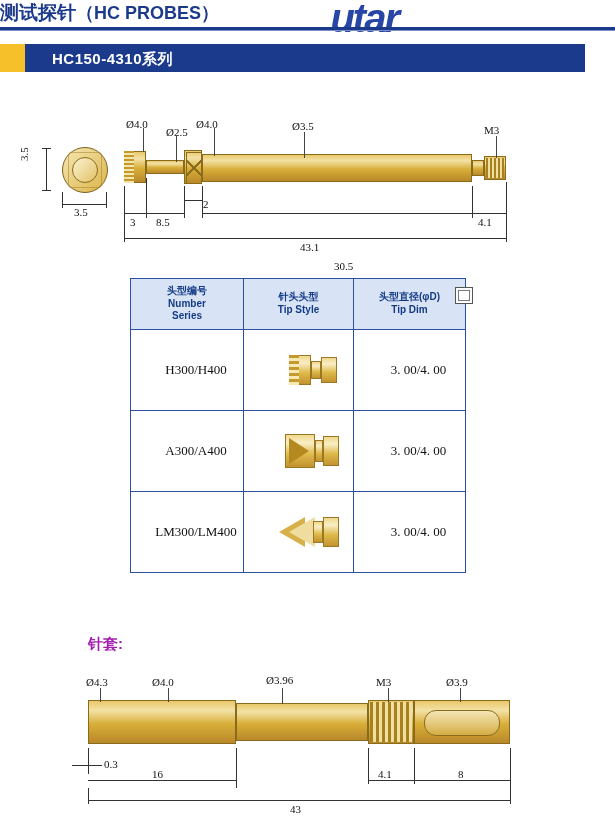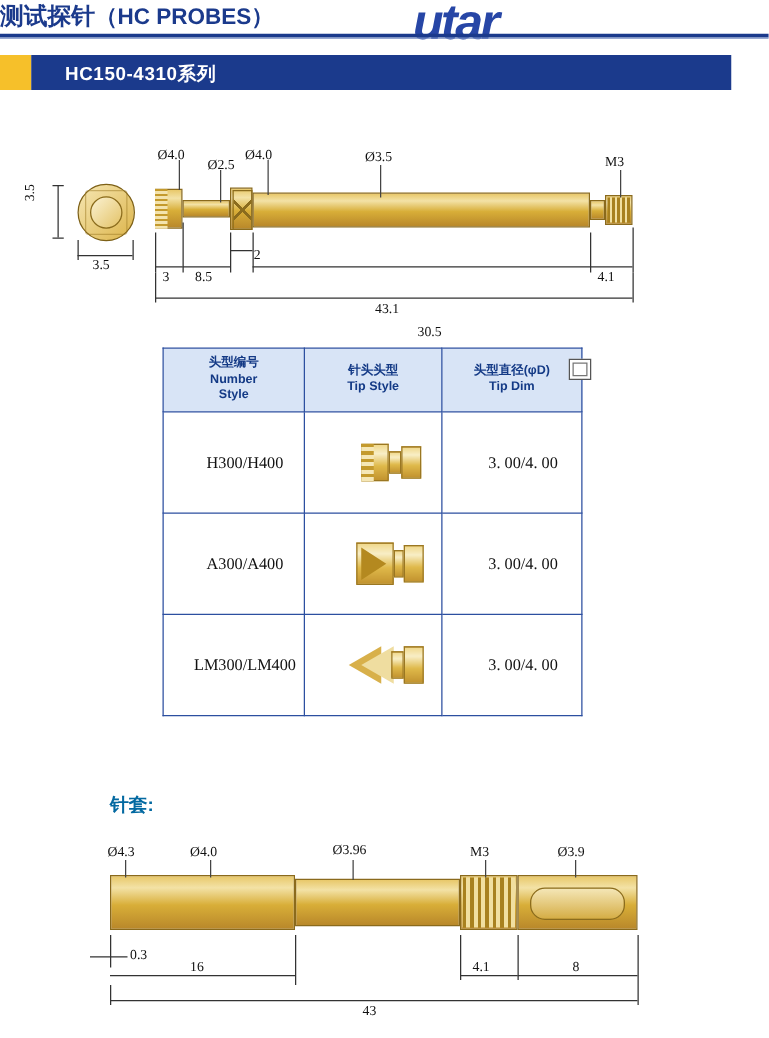--- a/index.html
+++ b/index.html
@@ -97,21 +97,21 @@
     width:16px;height:15px;border:1px solid #555;background:#fff;
   }
   .copy-ico:before{
     content:"";position:absolute;left:2px;top:2px;width:10px;height:9px;
     border:1px solid #777;
   }
 
   
   .sec2-title{
     position:absolute;left:88px;top:635px;
-    font-size:15px;font-weight:bold;color:#0369a1;
+    font-size:15px;font-weight:bold;color:#a21caf;
   }
 </style>
 </head>
 <body>
 
 <div class="page">
 
   <div class="hdr-title">
     <span>测试探针</span><span class="en">（HC PROBES）</span>
   </div>
@@ -203,21 +203,21 @@
     <div class="vline" style="left:506px;top:218px;height:24px;"></div>
     <div class="dim-txt" style="left:300px;top:241px;">43.1</div>
   </div>
 
   <table class="tbl">
     <thead>
       <tr>
         <th class="c-series">
           <div>头型编号</div>
           <div>Number</div>
-          <div>Style</div>
+          <div>Series</div>
         </th>
         <th class="c-style">
           <div>针头头型</div>
           <div>Tip Style</div>
         </th>
         <th class="c-dim">
           <div>头型直径(φD)</div>
           <div>Tip Dim</div>
         </th>
       </tr>

